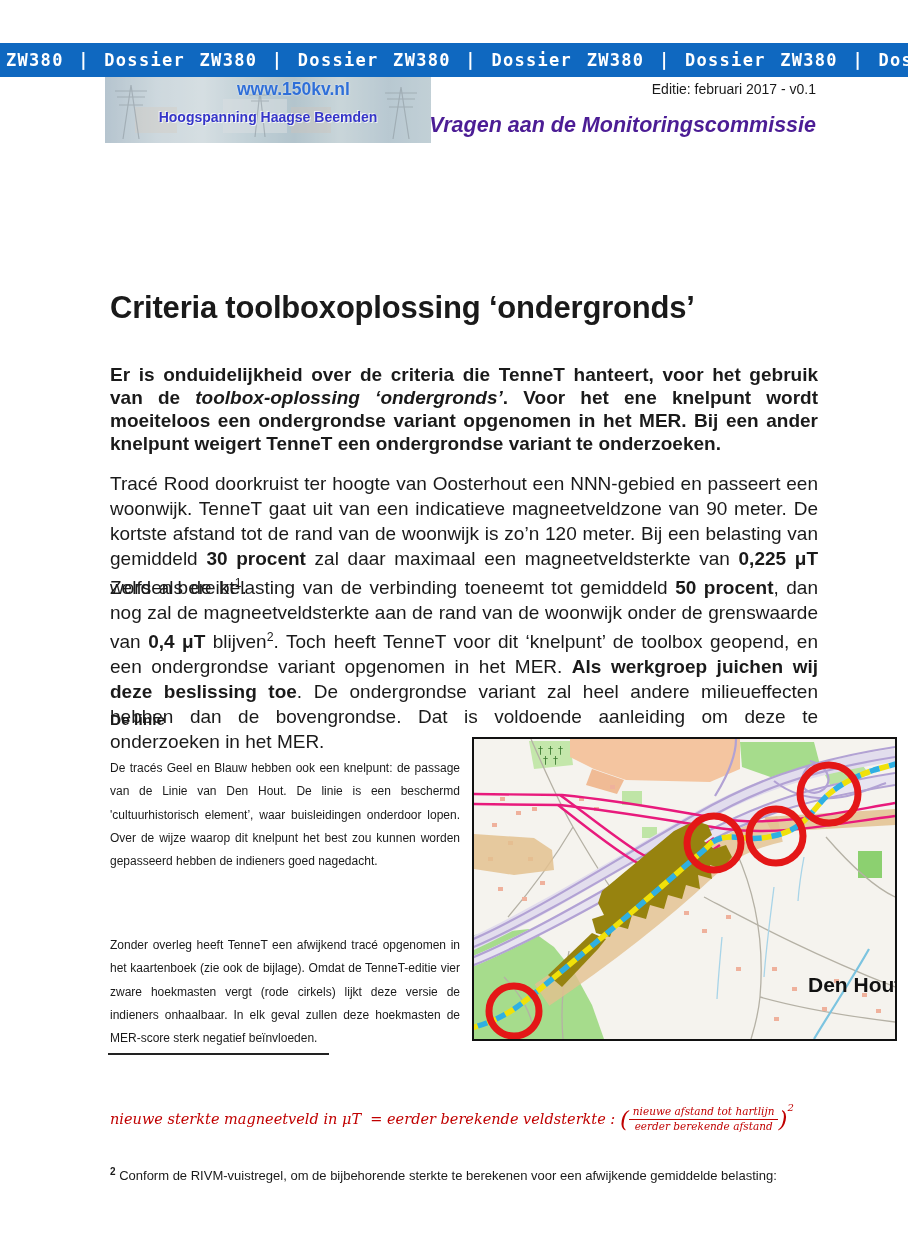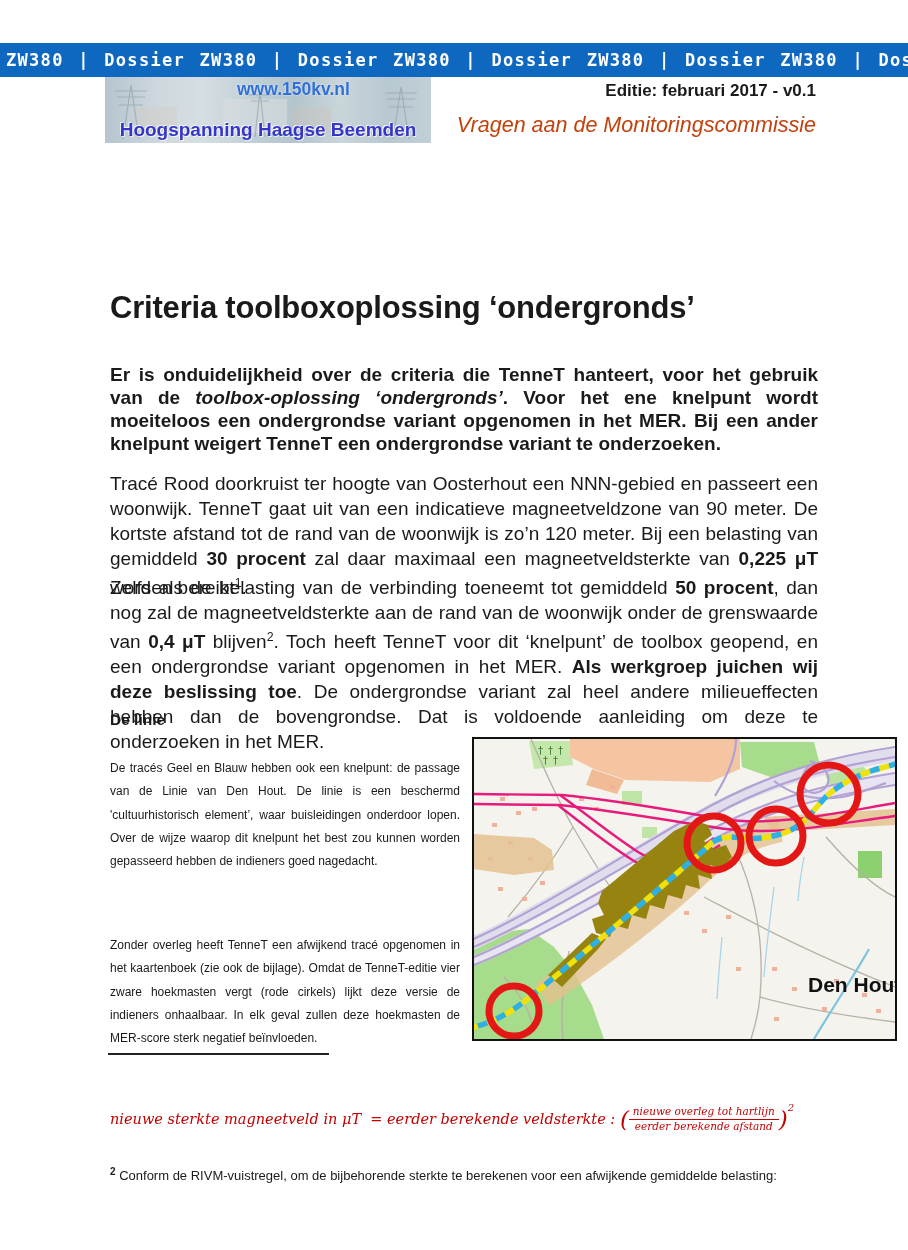--- a/index.html
+++ b/index.html
@@ -12,27 +12,27 @@
   .topbar span{font-family:"DejaVu Sans Mono",monospace;font-weight:bold;font-size:17px;
                color:#ffffff;letter-spacing:1.3px;word-spacing:3px;white-space:nowrap;padding-left:6px;}
 
   
   .logo{position:absolute;left:105px;top:77px;width:326px;height:66px;overflow:hidden;
         background:linear-gradient(90deg,#93a9b8 0%,#b6c6ce 16%,#c2cfd4 30%,#a3bac4 45%,#8fa9b5 58%,#b0c2c8 72%,#97afbc 87%,#a5bac3 100%);}
   .logo::after{content:"";position:absolute;inset:0;background:rgba(255,255,255,0.32);}
   .logo svg{position:absolute;inset:0;}
   .logo-url{position:absolute;top:2px;left:132px;z-index:2;color:#2f6fd8;font-weight:bold;
             font-size:17.5px;text-shadow:0 0 2px rgba(255,255,255,.85);}
-  .logo-caption{position:absolute;bottom:2px;left:0;width:100%;text-align:center;z-index:2;
-            color:#3535c8;font-weight:bold;font-size:19px;
+  .logo-caption{position:absolute;bottom:18px;left:0;width:100%;text-align:center;z-index:2;
+            color:#3535c8;font-weight:bold;font-size:14px;
             text-shadow:1px 1px 0 rgba(255,255,255,.75),-1px -1px 0 rgba(255,255,255,.75);}
 
-  .edition{position:absolute;top:81px;right:92px;font-size:17px;font-weight:bold;}
-  .subtitle{position:absolute;top:113px;right:92px;font-size:21.5px;font-weight:normal;
-            font-style:italic;color:#c2410c;}
+  .edition{position:absolute;top:81px;right:92px;font-size:14px;font-weight:normal;}
+  .subtitle{position:absolute;top:113px;right:92px;font-size:21.5px;font-weight:bold;
+            font-style:italic;color:#4c1d95;}
 
   .title{position:absolute;left:110px;top:290px;font-size:31px;font-weight:bold;letter-spacing:-0.2px;}
 
   .para{position:absolute;left:110px;width:708px;font-size:19px;text-align:justify;}
   .p-lead{top:344px;line-height:23px;font-weight:bold;}
   .p-two{top:452px;line-height:25px;}
   .p-three{top:556px;line-height:25px;}
 
   .section-head{position:absolute;left:110px;top:711px;font-size:15.5px;font-weight:bold;}
   .col-para{position:absolute;left:110px;width:350px;font-size:12px;line-height:23.3px;text-align:justify;}
@@ -217,19 +217,19 @@
       </g>
 
       <text x="334" y="253" font-size="21" font-weight="bold" fill="#111" font-family="Liberation Sans, sans-serif">Den Hout</text>
     </svg>
   </div>
 
   <div class="fnrule"></div>
 
 
   <div class="formula f-one">
-    <span>nieuwe sterkte magneetveld in μT  = eerder berekende veldsterkte : </span><span class="bigp">(</span><span class="frac"><span class="ft">nieuwe overleg tot hartlijn</span><span class="fb">eerder berekende afstand</span></span><span class="bigp">)</span><span class="fexp">2</span>
+    <span>nieuwe sterkte magneetveld in μT  = eerder berekende veldsterkte : </span><span class="bigp">(</span><span class="frac"><span class="ft">nieuwe afstand tot hartlijn</span><span class="fb">eerder berekende afstand</span></span><span class="bigp">)</span><span class="fexp">2</span>
   </div>
 
   <p class="fn fn-two"><sup class="fnm">2</sup><span> Conform de RIVM-vuistregel, om de bijbehorende sterkte te berekenen voor een afwijkende gemiddelde belasting:</span></p>
 
 
 </div>
 
 </body></html>

